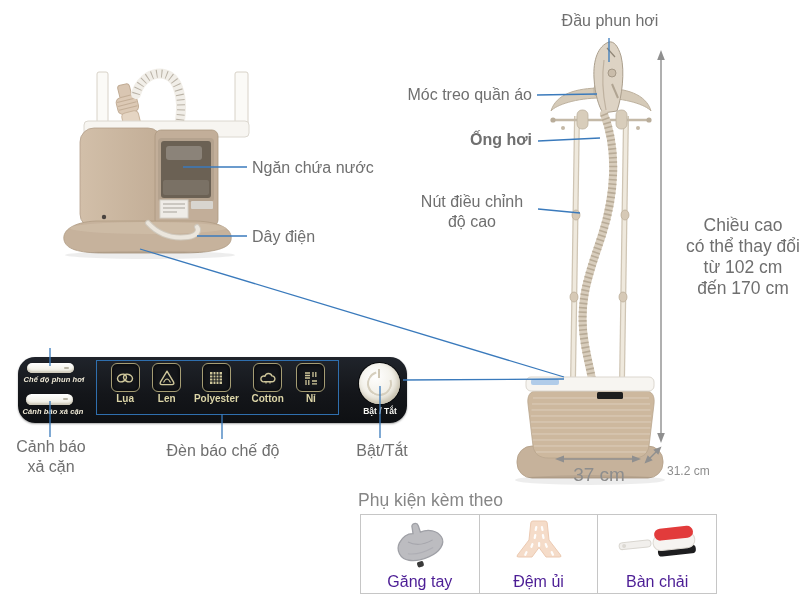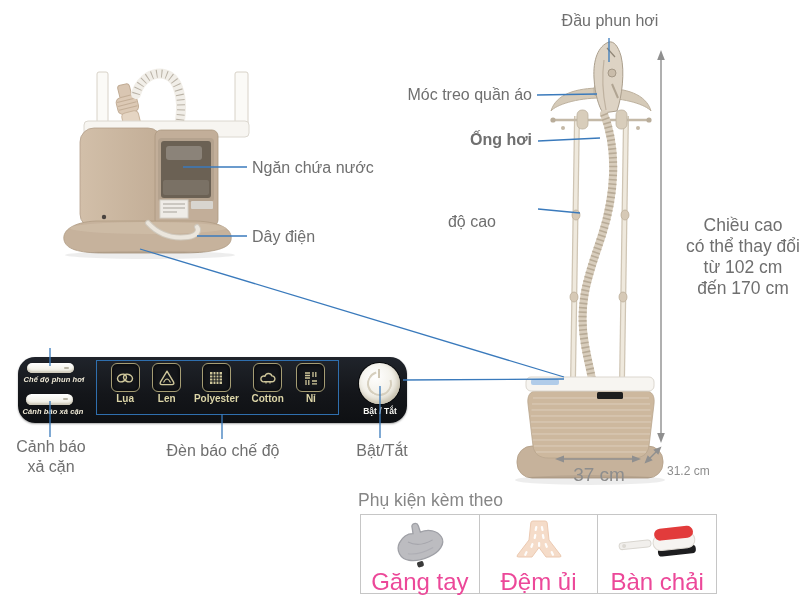--- a/index.html
+++ b/index.html
@@ -49,21 +49,21 @@
   #power-btn::after{content:"";position:absolute;left:19px;top:6px;width:2px;height:9px;background:#cfc7b4;}
   #power-label{position:absolute;left:333px;top:49px;width:58px;text-align:center;
         color:#f7f6f2;font-size:8.5px;font-weight:bold;}
   
   #acc-table{position:absolute;left:360px;top:514px;width:357px;height:80px;display:flex;
         border:1px solid #c6c6c6;box-sizing:border-box;background:#fff;z-index:1;}
   .acc-cell{flex:1;display:flex;flex-direction:column;align-items:center;justify-content:flex-end;
         padding-bottom:1px;min-width:0;}
   .acc-cell + .acc-cell{border-left:1px solid #c6c6c6;}
   .acc-art{flex:1;display:flex;align-items:center;justify-content:center;}
-  .acc-label{font-size:24px;color:#ec4899;line-height:21px;}
+  .acc-label{font-size:16px;color:#4c1d95;line-height:21px;}
   
   #art{position:absolute;left:0;top:0;z-index:2;pointer-events:none;}
 </style>
 </head>
 <body>
 
 <div id="stage">
 
   <svg id="art" width="800" height="600" viewBox="0 0 800 600">
     <defs>
@@ -185,21 +185,21 @@
       <line x1="648" y1="460" x2="658" y2="450"></line>
       <polygon points="644.5,463.5 652.7,460.3 647.7,455.3" stroke="none"></polygon>
       <polygon points="661.5,446.5 653.3,449.7 658.3,454.7" stroke="none"></polygon>
     </g>
   </svg>
 
   <div class="lbl" id="lbl-steam-head">Đầu phun hơi</div>
   <div class="lbl" id="lbl-hanger">Móc treo quần áo</div>
   <div class="lbl" id="lbl-hose">Ống hơi</div>
   <div class="lbl" id="lbl-height-knob">
-    <br>
+    <span>Nút điều chỉnh</span><br>
     <span>độ cao</span>
   </div>
   <div class="lbl" id="lbl-height-note">
     <span>Chiều cao</span><br>
     <span>có thể thay đổi</span><br>
     <span>từ  102 cm</span><br>
     <span>đến 170 cm</span>
   </div>
   <div class="lbl" id="lbl-water-tank">Ngăn chứa nước</div>
   <div class="lbl" id="lbl-power-cord">Dây điện</div>

